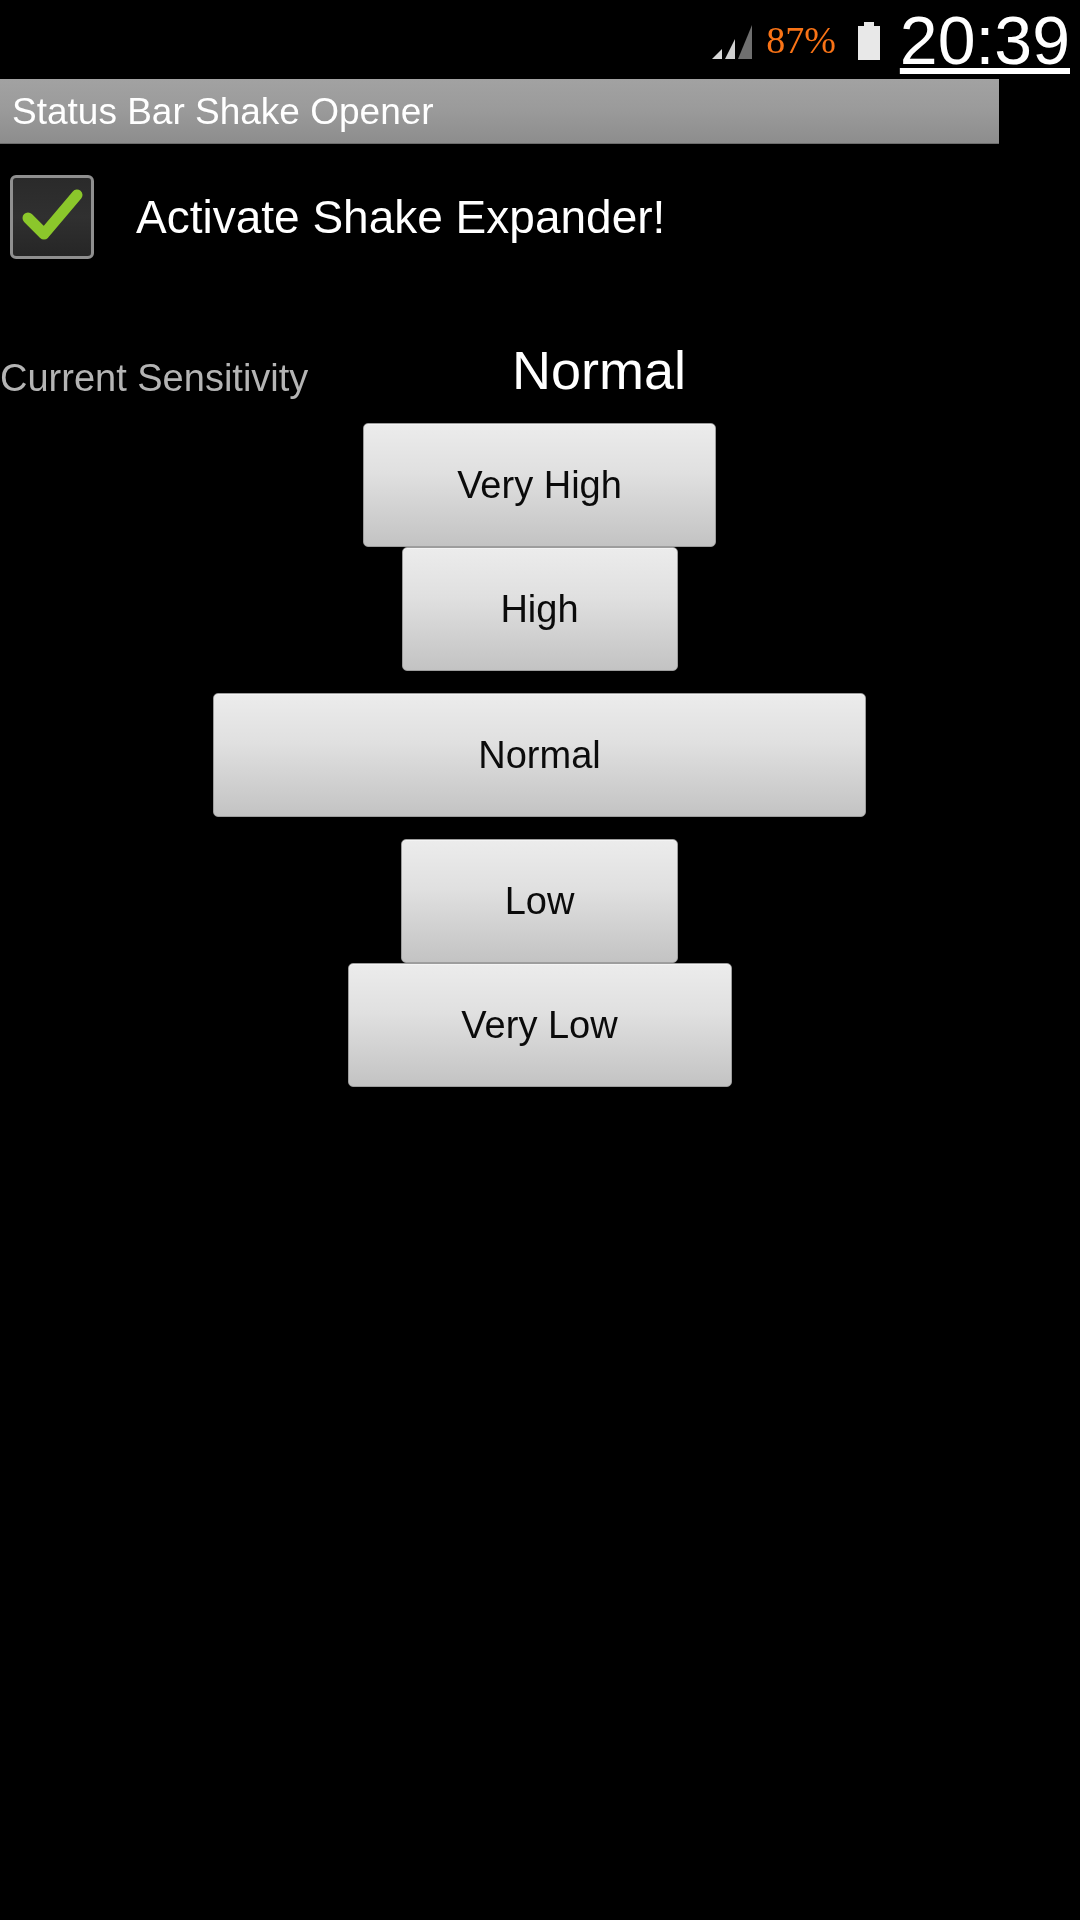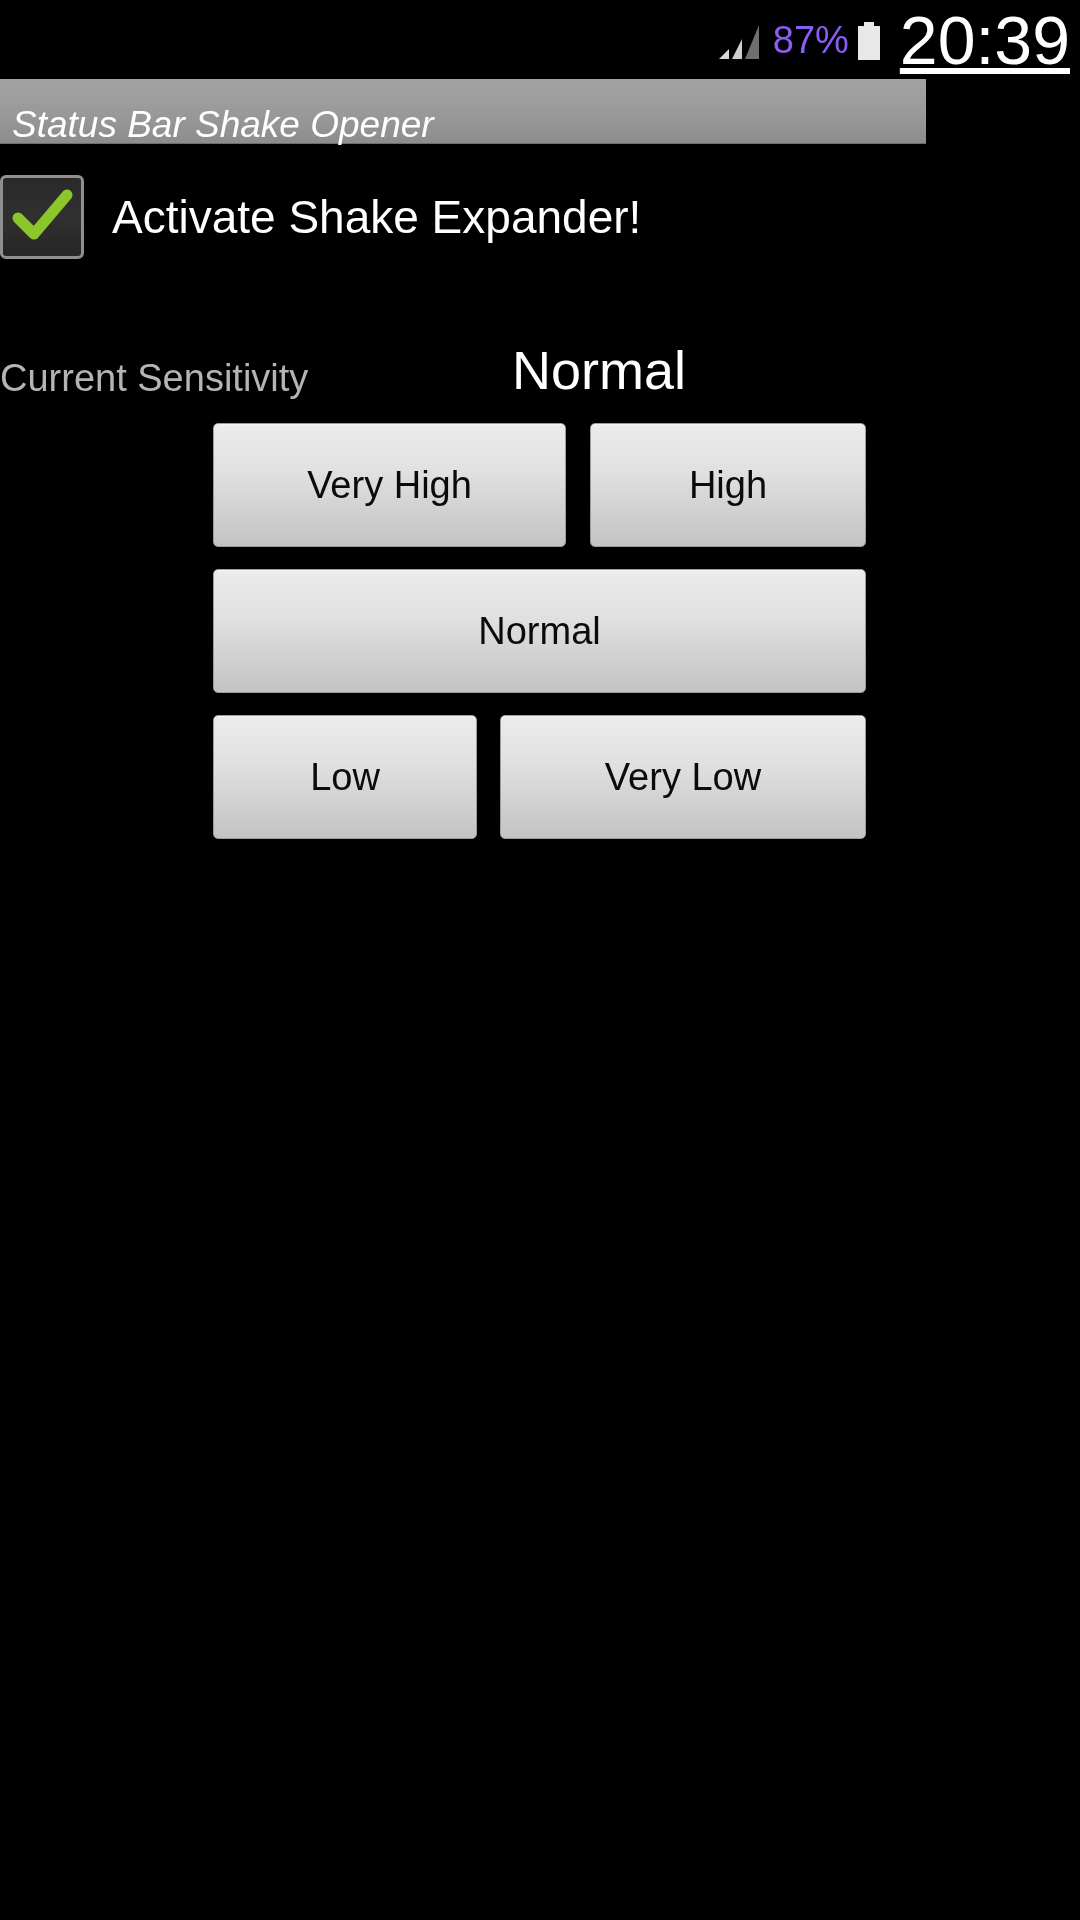--- a/index.html
+++ b/index.html
@@ -33,26 +33,26 @@
     gap: 0px;
   }
   .signal-icon {
     width: 44px;
     height: 38px;
     margin-right: 12px;
     margin-top: 4px;
     display: block;
   }
   .battery-percent {
-    color: #8b5cf6;
+    color: #f97316;
     font-size: 38px;
     letter-spacing: 0px;
     line-height: 1;
-    margin-right: 9px;
-    font-family: Liberation Sans, sans-serif;
+    margin-right: 22px;
+    font-family: Liberation Serif, serif;
   }
   .battery-icon {
     width: 22px;
     height: 38px;
     position: relative;
     margin-right: 20px;
     margin-top: 2px;
   }
   .battery-icon .bat-cap {
     position: absolute;
@@ -74,50 +74,51 @@
     color: #ffffff;
     font-size: 68px;
     line-height: 1;
     letter-spacing: 0px;
     font-family: "Liberation Sans", sans-serif;
     text-decoration: underline;
   }
 
   
   .titlebar {
-    width: 926px;
+    width: 999px;
     height: 65px;
     background: linear-gradient(to bottom, #a2a2a2 0%, #9b9b9b 45%, #8d8d8d 100%);
     display: flex;
-    align-items: flex-end;
+    align-items: center;
     box-sizing: border-box;
     padding-left: 12px;
     border-bottom: 1px solid #6d6d6d;
-    font-style: italic;
   }
   .titlebar .title-text {
     color: #ffffff;
     font-size: 37px;
     line-height: 1;
     font-family: "Liberation Sans", sans-serif;
   }
 
   
   .content {
     width: 1080px;
     background: #000000;
     padding-top: 30px;
     box-sizing: border-box;
   }
 
   .check-row {
     display: flex;
     align-items: center;
     height: 86px;
+    margin-left: 10px;
     margin-bottom: 57px;
+    gap: 14px;
   }
   .checkbox {
     width: 84px;
     height: 84px;
     box-sizing: border-box;
     border: 3px solid #8f8f8f;
     border-radius: 6px;
     background: linear-gradient(to bottom, #2a2a2a 0%, #303030 50%, #262626 100%);
     position: relative;
     flex: 0 0 auto;
@@ -163,20 +164,21 @@
 
   
   .btn-grid {
     margin-top: 26px;
     margin-left: 213px;
     width: 653px;
   }
   .btn-row {
     display: flex;
     align-items: center;
+    flex-direction: column;
   }
   .sbtn {
     height: 124px;
     border: 1px solid #9d9d9d;
     border-radius: 5px;
     background: linear-gradient(to bottom, #ececec 0%, #e0e0e0 40%, #cfcfcf 75%, #c3c3c3 100%);
     color: #0b0b0b;
     font-size: 38px;
     font-family: "Liberation Sans", sans-serif;
     display: flex;

